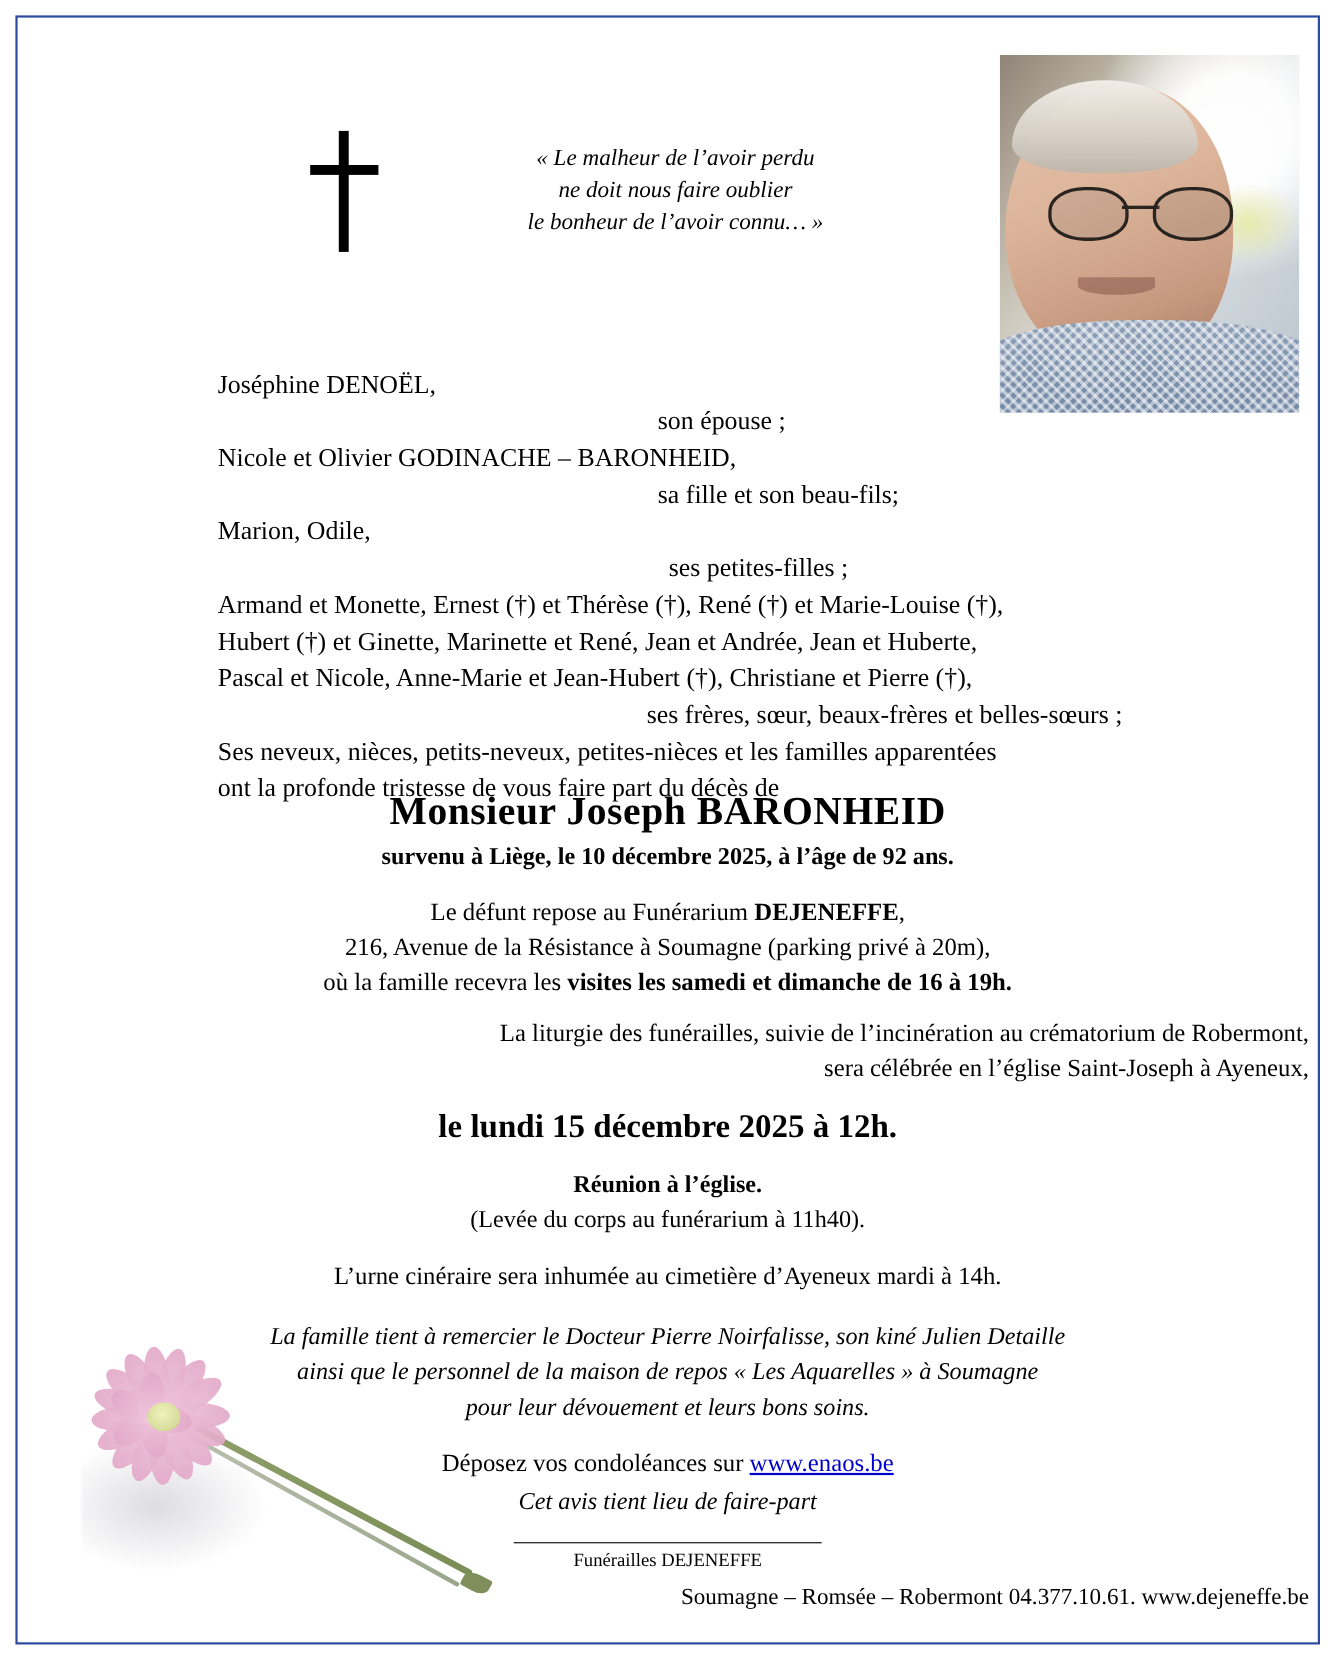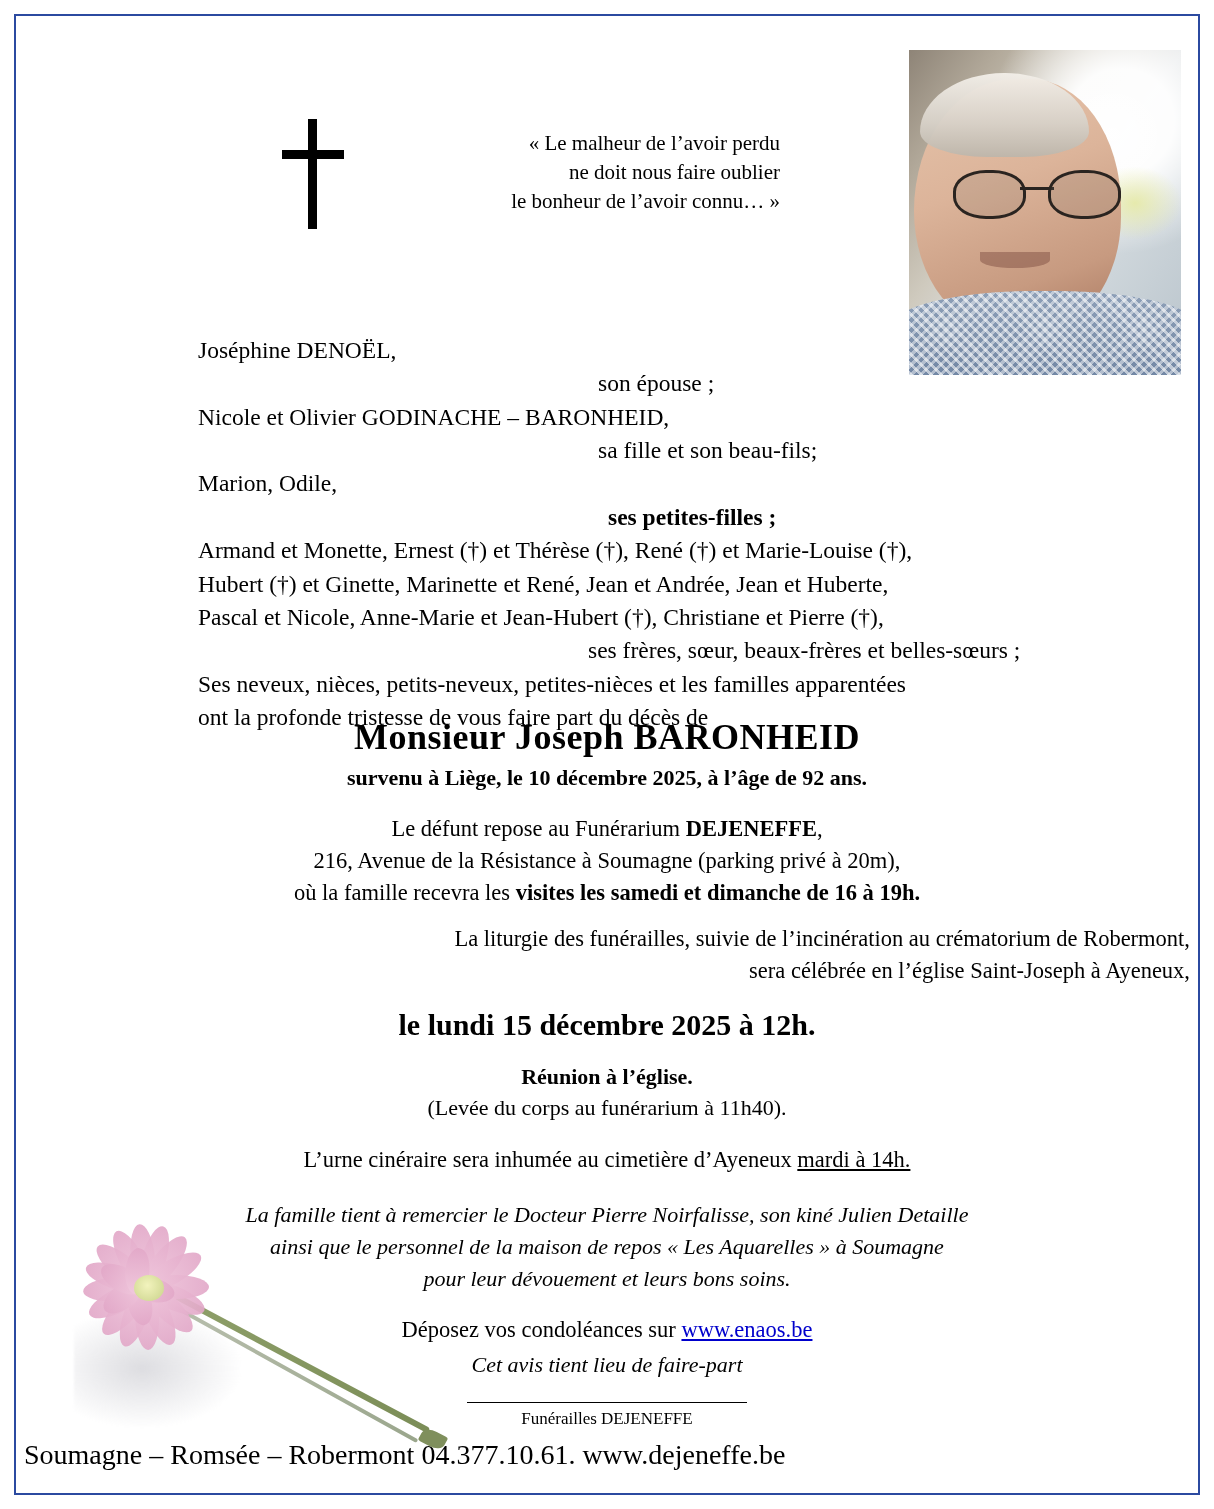--- a/index.html
+++ b/index.html
@@ -56,24 +56,25 @@
   }
   .cross .h {
     position: absolute;
     left: 0; top: 31px;
     width: 62px; height: 9px;
     background: #000;
   }
 
   .quote {
     position: absolute;
-    left: 376px;
+    left: 400px;
     top: 105px;
     width: 380px;
-    text-align: right;
+    text-align: center;
+    font-style: italic;
     font-size: 21px;
     line-height: 1.38;
   }
 
   .photo {
     position: absolute;
     right: 9px;
     top: 26px;
     width: 272px;
     height: 325px;
@@ -158,21 +159,21 @@
     position: absolute;
     left: 174px;
     top: 310px;
     width: 920px;
     font-size: 23.5px;
     line-height: 1.42;
   }
   .family .line { white-space: nowrap; }
   .family .indent-a { padding-left: 400px; }
   .family .indent-b { padding-left: 400px; }
-  .family .indent-c { padding-left: 410px; font-weight: bold; }
+  .family .indent-c { padding-left: 410px; }
   .family .indent-d { padding-left: 390px; }
 
   .deceased-name {
     position: absolute;
     left: 0; right: 0;
     top: 692px;
     text-align: center;
     font-size: 36px;
     font-weight: bold;
     letter-spacing: 0.5px;
@@ -210,21 +211,21 @@
     line-height: 1.45;
   }
   .b-condo   { top: 1290px; font-size: 22.5px; }
   .b-avis    { top: 1325px; font-style: italic; font-size: 22px; }
 
   .b-condo a {
     color: #0000cc;
     text-decoration: underline;
   }
 
-  .underline { text-decoration: underline; }
+  .underline { }
   b, .bold { font-weight: bold; }
 
   .footer-rule {
     position: absolute;
     left: 50%;
     transform: translateX(-50%);
     top: 1378px;
     width: 280px;
     height: 1px;
     background: #000;
@@ -234,22 +235,22 @@
     left: 0; right: 0;
     top: 1385px;
     text-align: center;
     font-size: 17px;
     font-weight: normal;
   }
   .footer2 {
     position: absolute;
     left: 0; right: 0;
     top: 1415px;
-    text-align: left;
-    font-size: 28px;
+    text-align: right;
+    font-size: 21px;
   }
 
   
   .flower {
     position: absolute;
     left: 40px;
     top: 1185px;
     width: 390px;
     height: 255px;
   }

